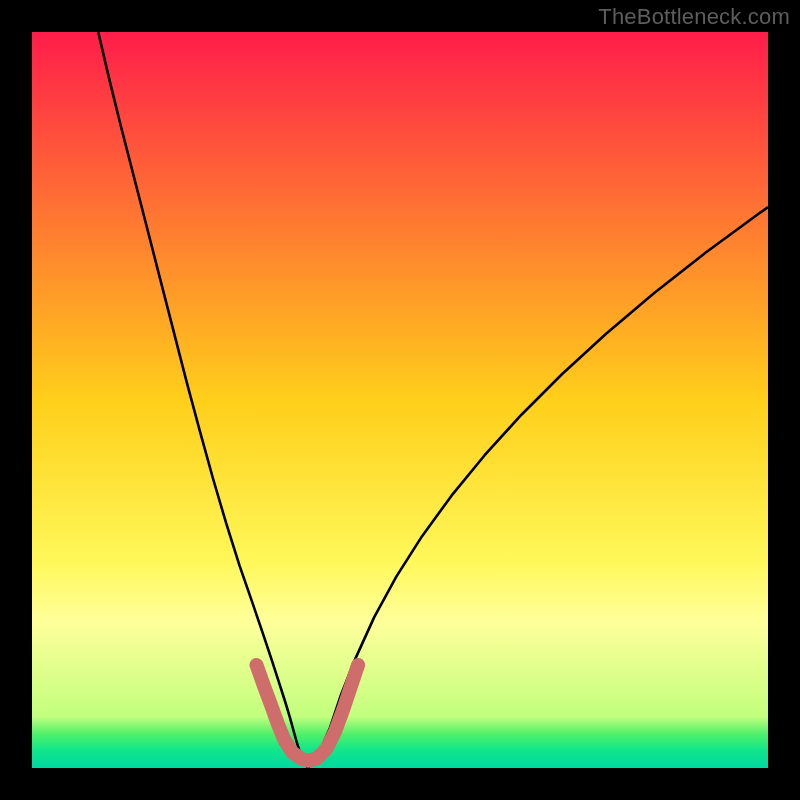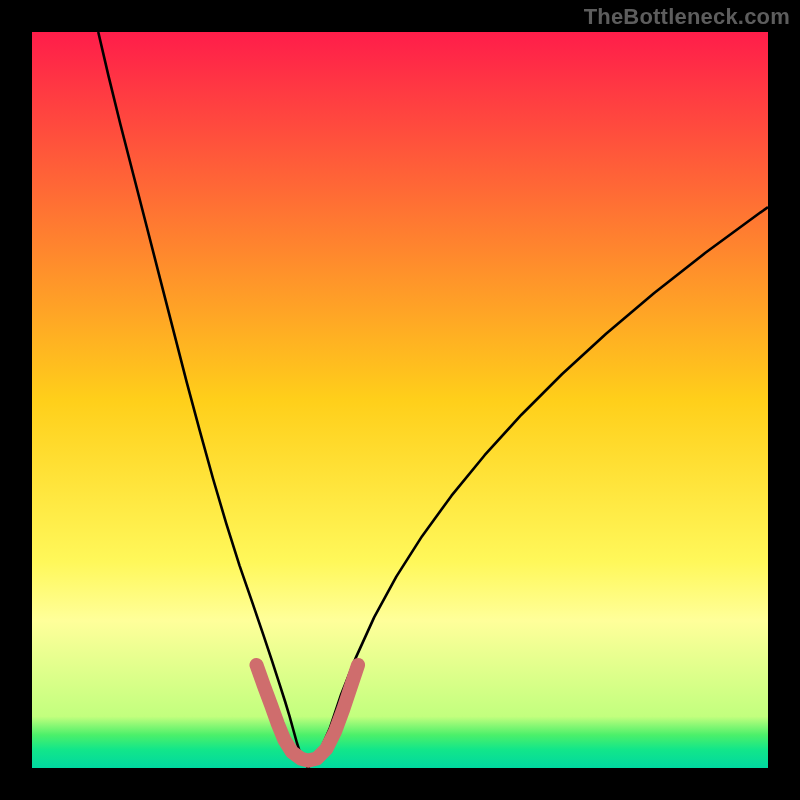--- a/index.html
+++ b/index.html
@@ -27,21 +27,21 @@
   .plot-area svg {
     display: block;
     width: 100%;
     height: 100%;
   }
   .watermark {
     position: absolute;
     top: 4px;
     right: 10px;
     font-size: 22px;
-    font-weight: 700;
+    font-weight: 400;
     color: #5d5d5d;
     letter-spacing: 0.2px;
     user-select: none;
   }
 </style>
 </head>
 <body>
 
 <div class="frame">
 

